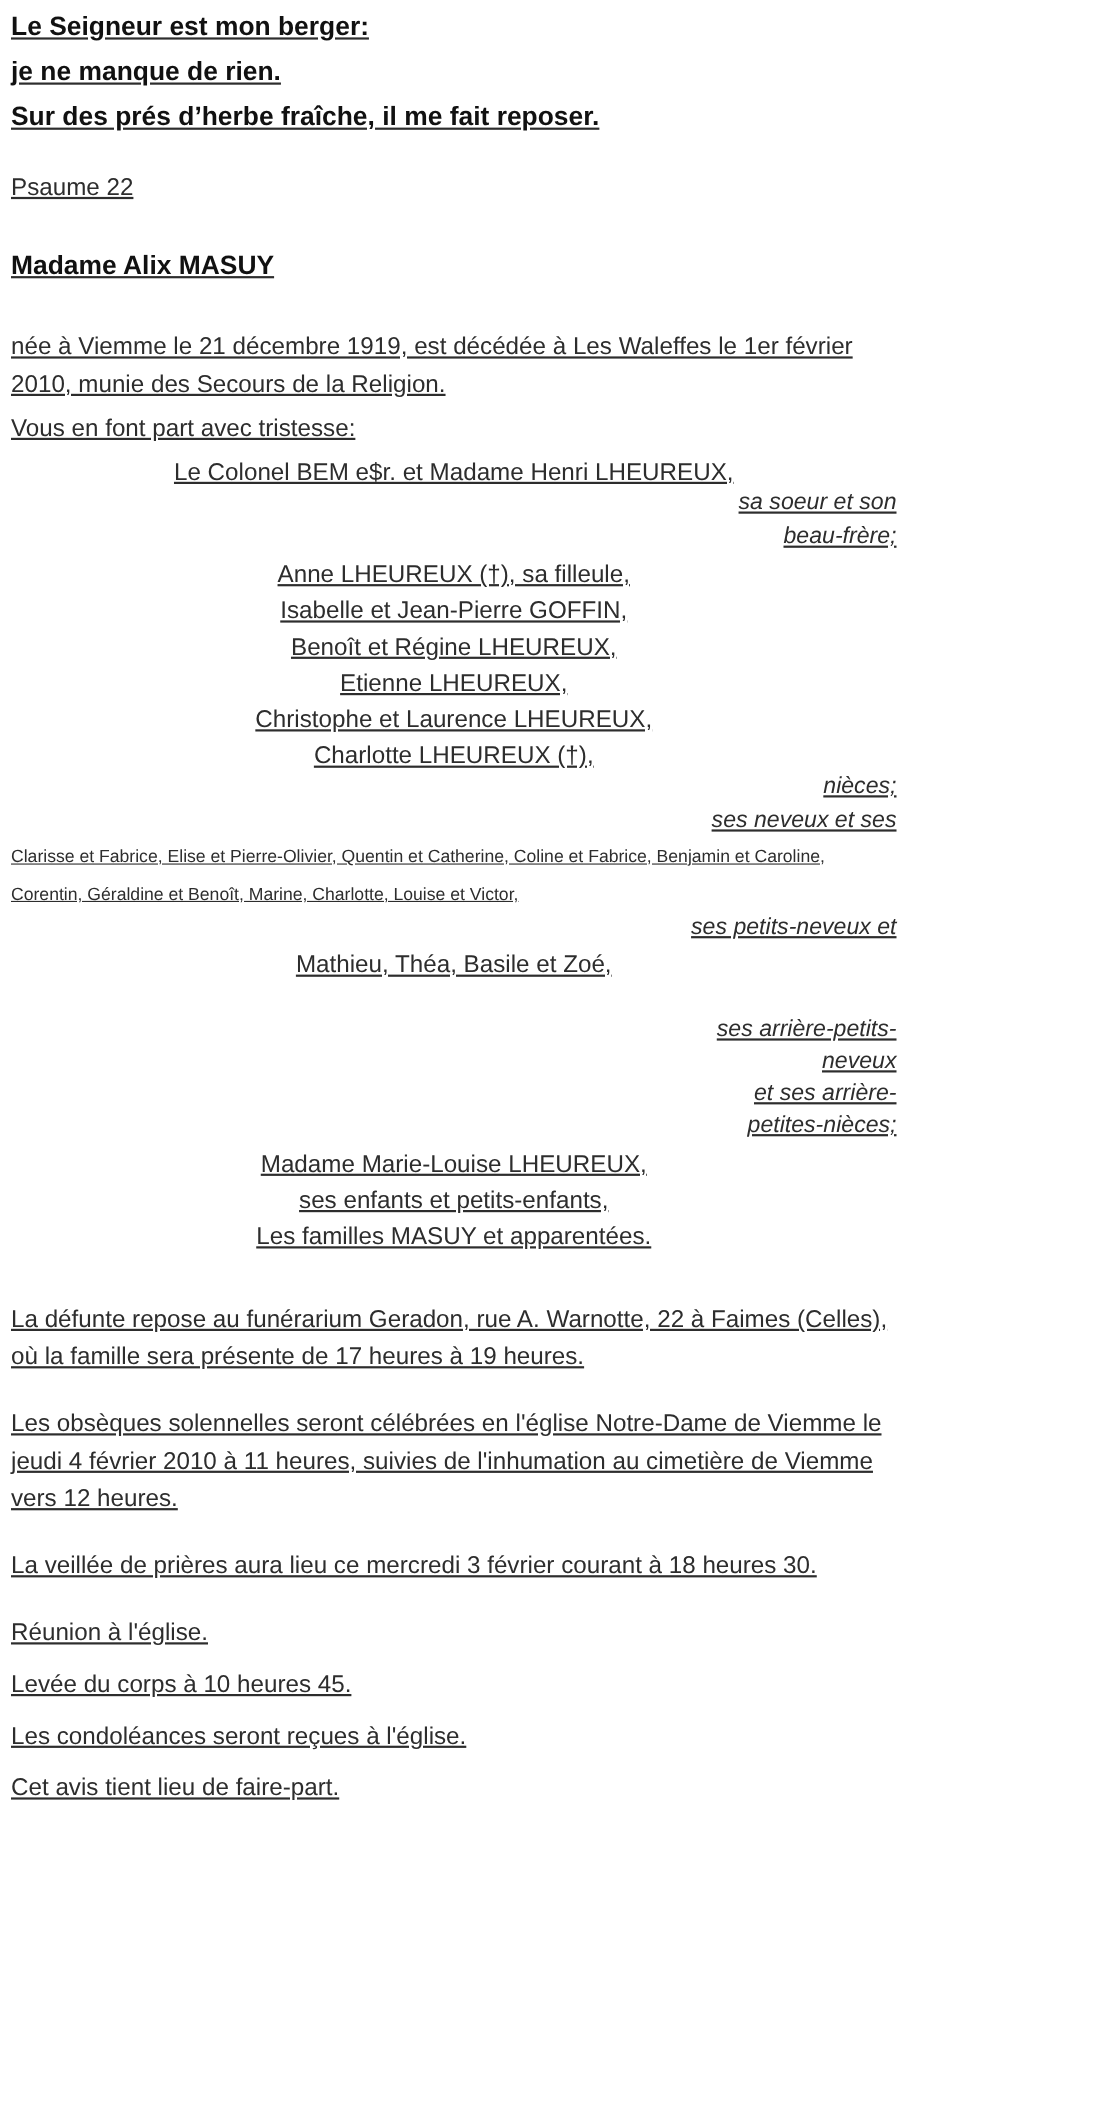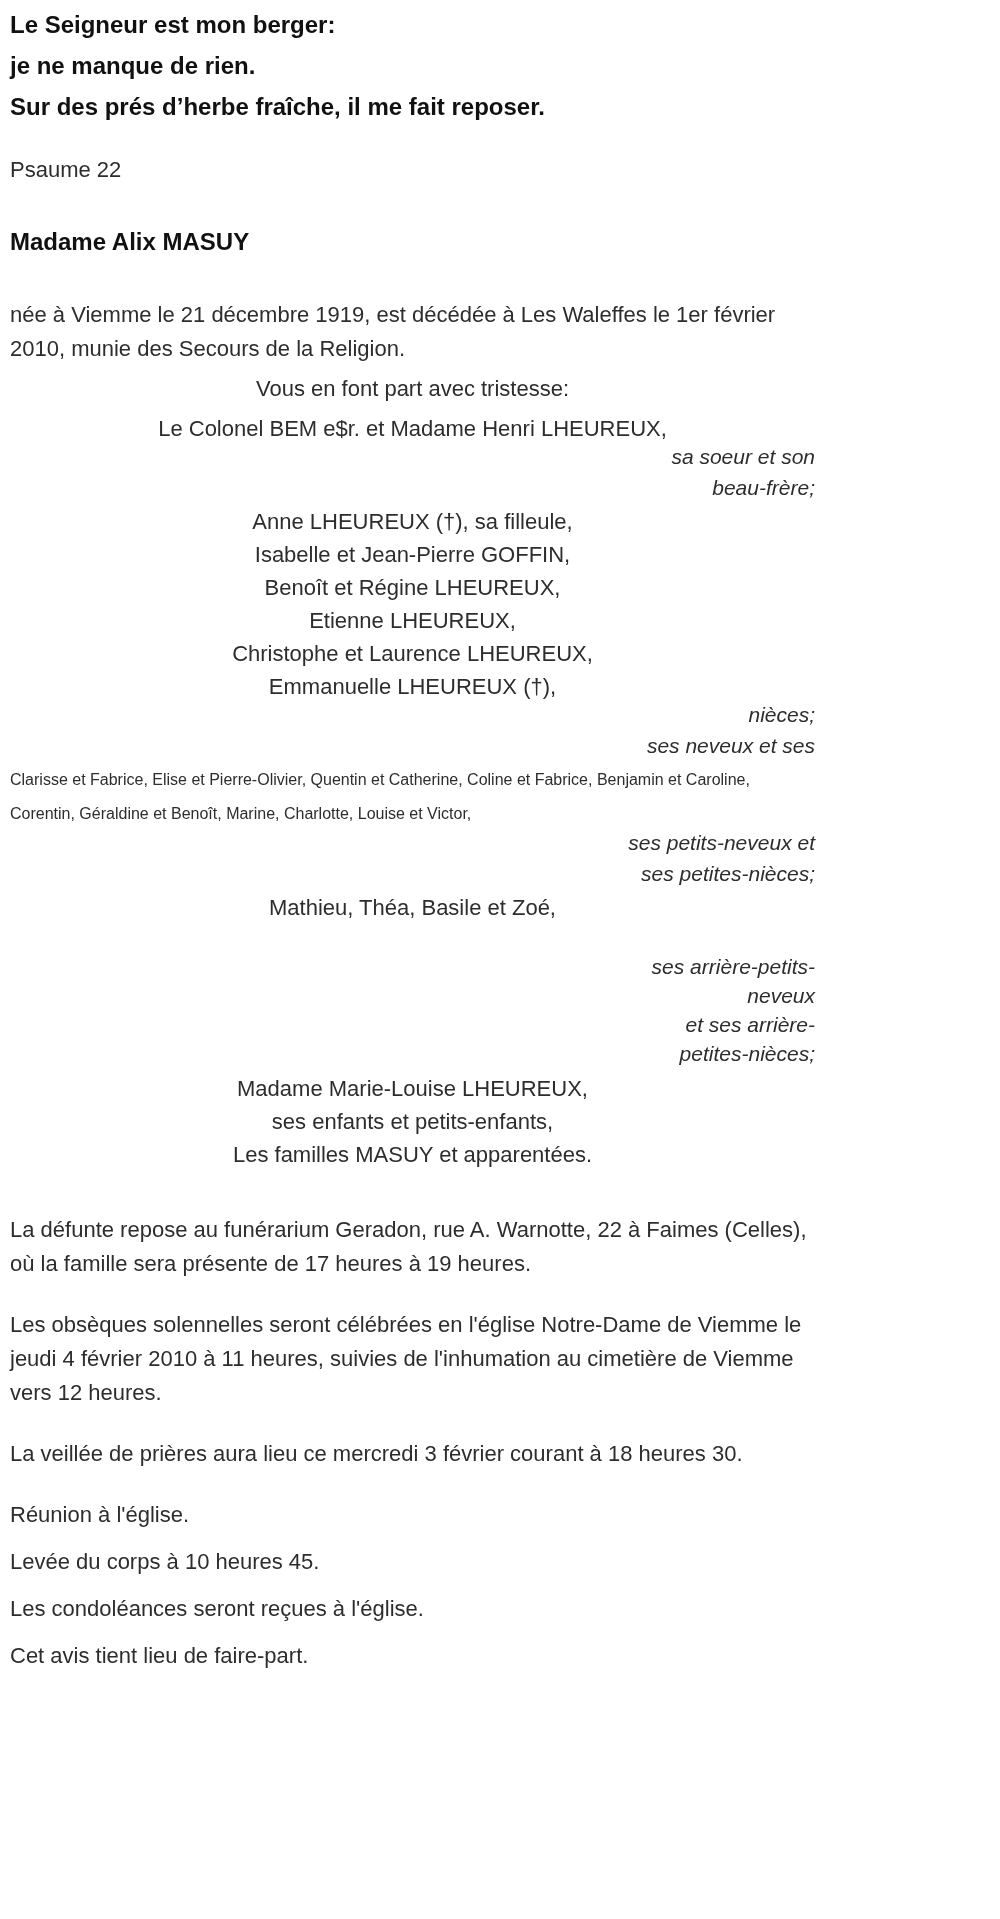--- a/index.html
+++ b/index.html
@@ -11,20 +11,21 @@
     width: 1000px;
     min-height: 1919px;
     font-family: "Liberation Sans", "DejaVu Sans", sans-serif;
     color: #2d2d2d;
     -webkit-font-smoothing: antialiased;
   }
   .notice {
     box-sizing: border-box;
     width: 846px;
     padding: 10px 0 60px 10px;
+    text-decoration: underline;
   }
   .content {
     max-width: 805px;
   }
   .epigraph-line {
     font-size: 24px;
     font-weight: 700;
     color: #111111;
     line-height: 30px;
     margin: 0 0 11px 0;
@@ -43,21 +44,20 @@
   }
   p.intro {
     font-size: 22px;
     line-height: 34px;
     margin: 36px 0 0 0;
   }
   p.announce {
     font-size: 22px;
     line-height: 34px;
     margin: 6px 0 0 0;
-    text-align: center;
   }
   .family-group {
     margin: 0;
   }
   .name-line {
     font-size: 22px;
     line-height: 33px;
     margin: 0;
     text-align: center;
   }
@@ -123,32 +123,31 @@
         <span class="rel-line">beau-frère;</span>
       </div>
     </div>
 
     <div class="family-group">
       <div class="name-line">Anne LHEUREUX (†), sa filleule,</div>
       <div class="name-line">Isabelle et Jean-Pierre GOFFIN,</div>
       <div class="name-line">Benoît et Régine LHEUREUX,</div>
       <div class="name-line">Etienne LHEUREUX,</div>
       <div class="name-line">Christophe et Laurence LHEUREUX,</div>
-      <div class="name-line">Emmanuelle LHEUREUX (†),</div>
+      <div class="name-line">Charlotte LHEUREUX (†),</div>
       <div class="relation">
         <span class="rel-line">nièces;</span>
         <span class="rel-line">ses neveux et ses</span>
       </div>
     </div>
 
     <div class="family-group">
       <div class="name-para">Clarisse et Fabrice, Elise et Pierre-Olivier, Quentin et Catherine, Coline et Fabrice, Benjamin et Caroline, Corentin, Géraldine et Benoît, Marine, Charlotte, Louise et Victor,</div>
       <div class="relation">
         <span class="rel-line">ses petits-neveux et</span>
-        <span class="rel-line">ses petites-nièces;</span>
       </div>
     </div>
 
     <div class="family-group">
       <div class="name-line">Mathieu, Théa, Basile et Zoé,</div>
       <div class="relation tight">
         <span class="rel-line">ses arrière-petits-</span>
         <span class="rel-line">neveux</span>
         <span class="rel-line">et ses arrière-</span>
         <span class="rel-line">petites-nièces;</span>

